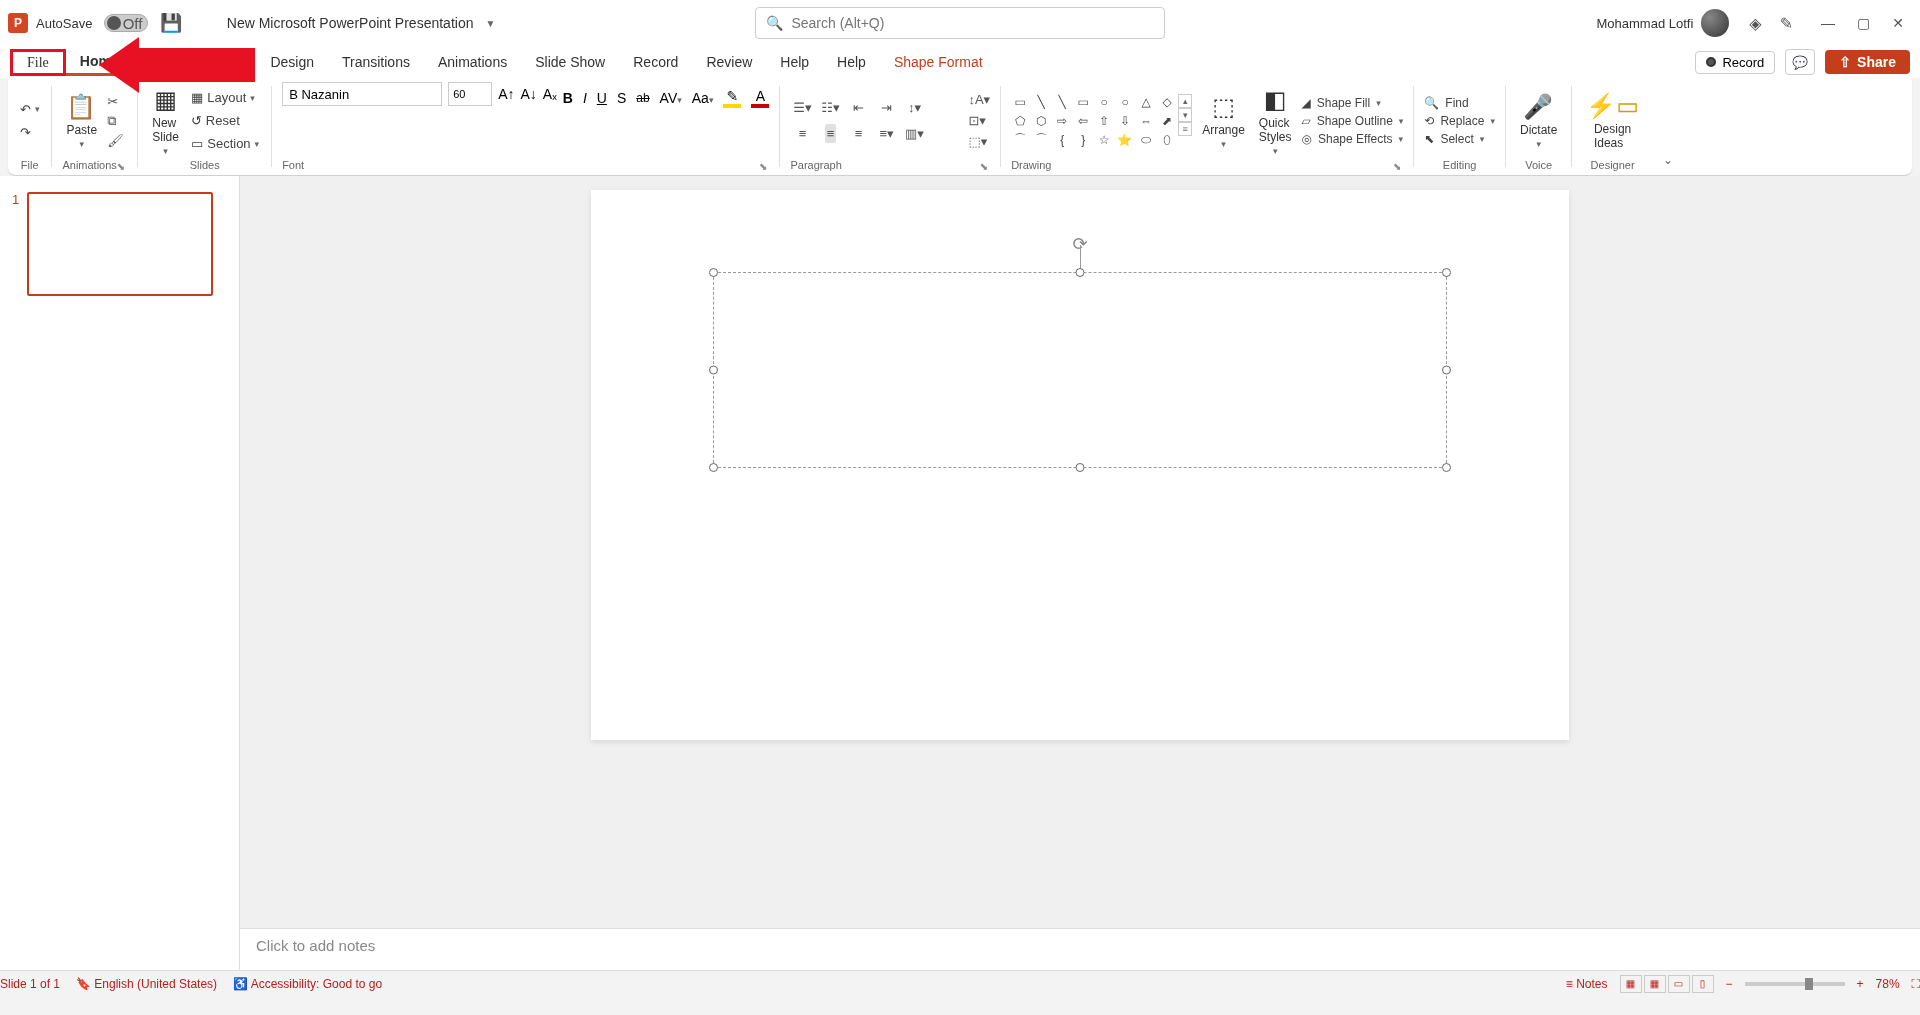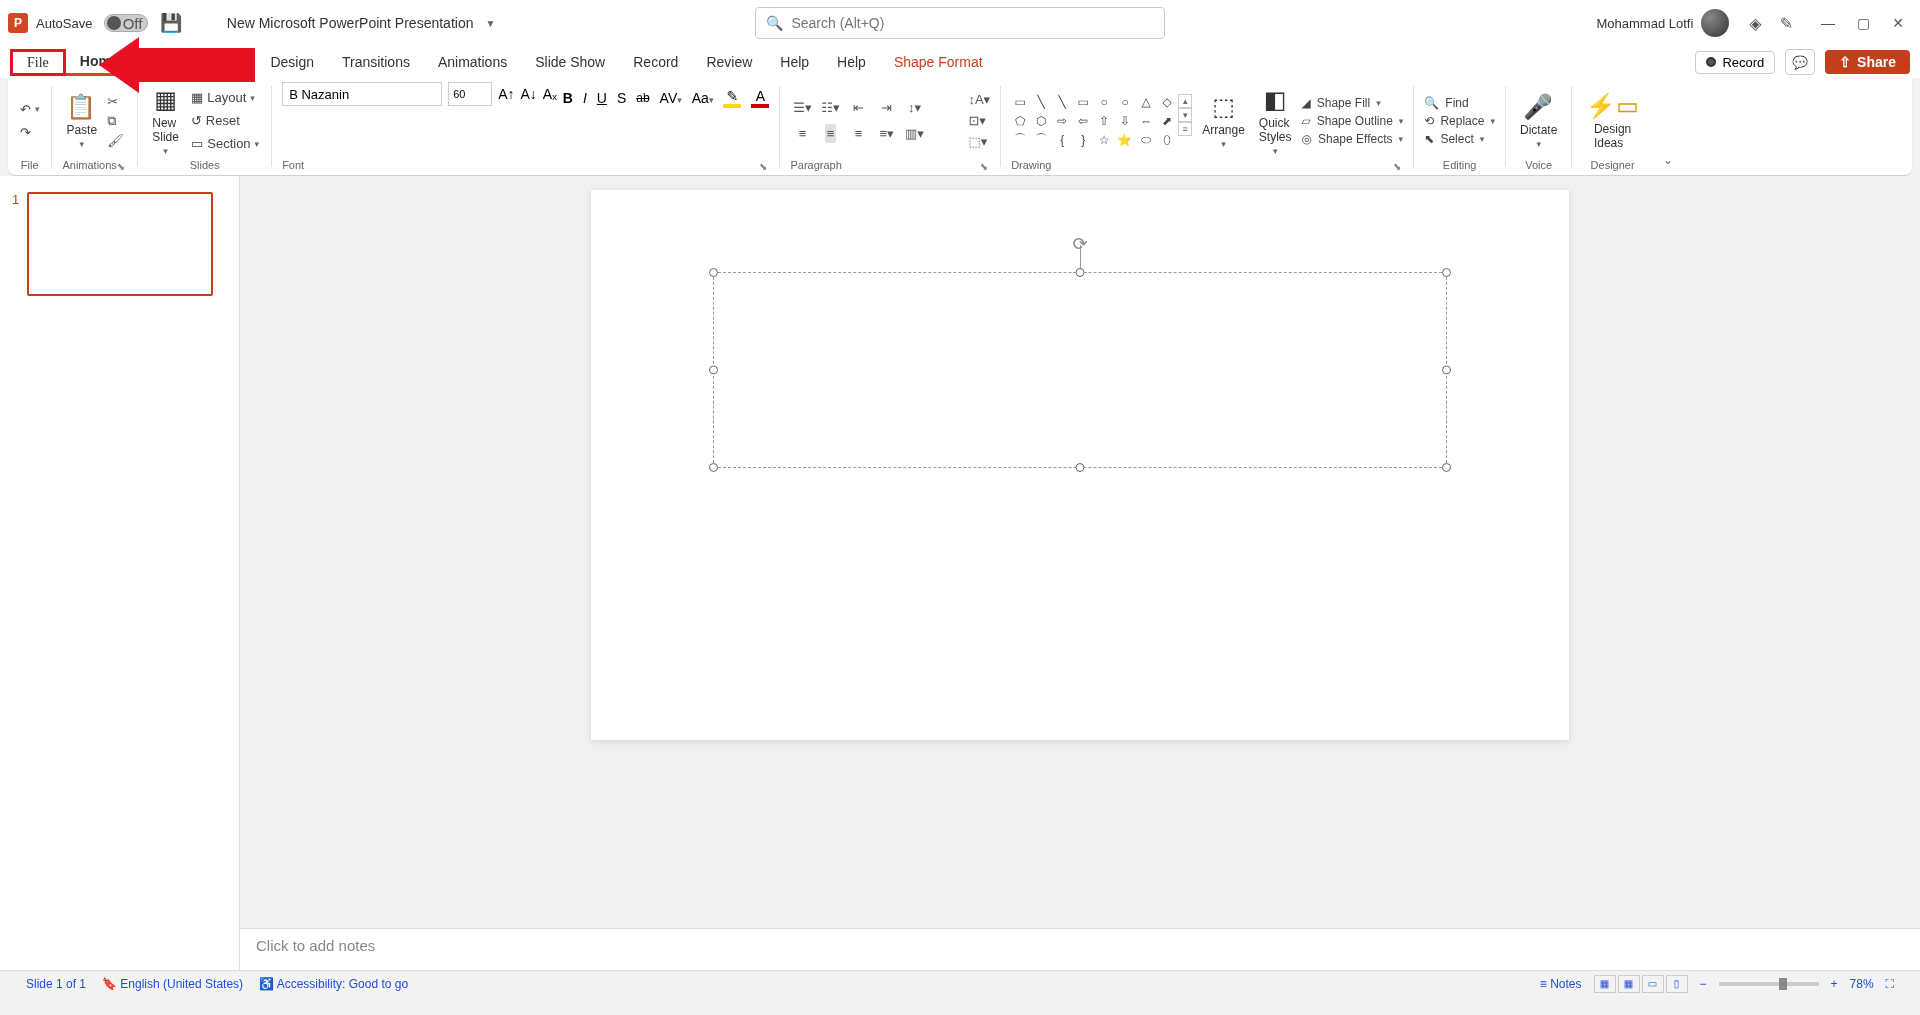--- a/index.html
+++ b/index.html
@@ -107,21 +107,21 @@
 .h-bm { left: 50%; bottom: -5px; transform: translateX(-50%); }
 .h-ml { left: -5px; top: 50%; transform: translateY(-50%); }
 .h-mr { right: -5px; top: 50%; transform: translateY(-50%); }
 .rotate-h { position: absolute; left: 50%; top: -40px; transform: translateX(-50%); font-size: 18px; color: #888; }
 .rotate-line { position: absolute; left: 50%; top: -28px; width: 1px; height: 24px; background: #999; }
 .subtitle-ph .sub-text { text-align: center; font-size: 26px; color: #333; padding-top: 8px; }
 
 .notes-area { height: 42px; background: #fff; border-top: 1px solid #ddd; padding: 8px 16px; font-size: 15px; color: #888; }
 
 
-.statusbar { height: 26px; background: #f3f3f3; border-top: 1px solid #ddd; display: flex; align-items: center; padding: 0 26px; font-size: 12px; color: #1d4ed8; gap: 16px; }
+.statusbar { height: 26px; background: #f3f3f3; border-top: 1px solid #ddd; display: flex; align-items: center; padding: 0 0; font-size: 12px; color: #b91c1c; gap: 16px; }
 .statusbar .right { margin-left: auto; display: flex; align-items: center; gap: 12px; }
 .view-btns { display: flex; gap: 2px; }
 .view-btns span { width: 22px; height: 18px; border: 1px solid #ccc; display: flex; align-items: center; justify-content: center; font-size: 10px; }
 .zoom-slider { width: 100px; height: 4px; background: #ccc; position: relative; }
 .zoom-slider::after { content: ''; width: 8px; height: 12px; background: #888; position: absolute; left: 60%; top: -4px; }
 </style>
 </head>
 <body>
 
 <div class="titlebar">

